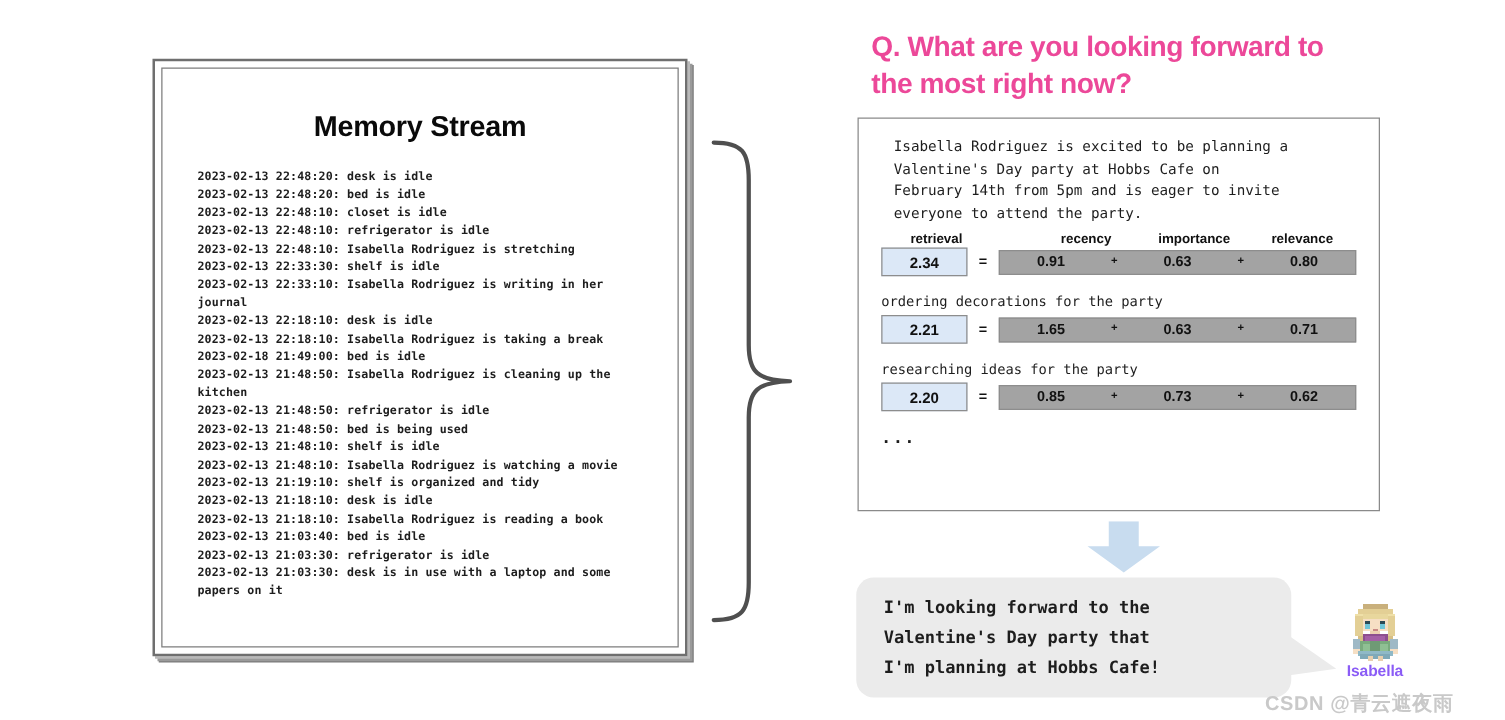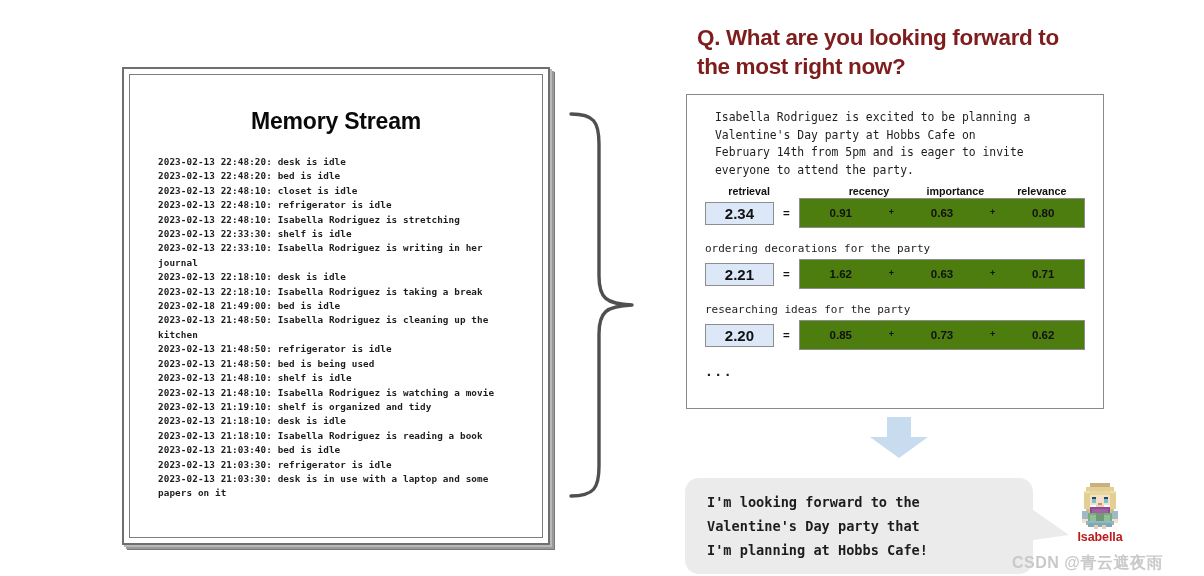--- a/index.html
+++ b/index.html
@@ -14,21 +14,21 @@
     position: relative;
     overflow: hidden;
     font-family: "Liberation Sans", sans-serif;
     color: #111111;
   }
 
   
   #memory-panel {
     position: absolute;
     left: 122px;
-    top: 67px;
+    top: 47px;
     width: 428px;
     height: 478px;
     background: #ffffff;
     border: 2px solid #6f6f6f;
     box-shadow:
        2px 2px 0 0 #b9b9b9,
        4px 4px 0 0 #9a9a9a,
        5px 5px 0 0 #7a7a7a;
     box-sizing: border-box;
   }
@@ -74,21 +74,21 @@
   
   #question-heading {
     position: absolute;
     left: 697px;
     top: 23px;
     width: 400px;
     font-size: 22.5px;
     font-weight: 800;
     line-height: 29px;
     letter-spacing: -0.35px;
-    color: #7f1d1d;
+    color: #ec4899;
   }
 
   
   #retrieval-panel {
     position: absolute;
     left: 686px;
     top: 94px;
     width: 418px;
     height: 315px;
     border: 1.5px solid #8a8a8a;
@@ -127,42 +127,42 @@
   }
   .retrieval-box {
     width: 98px;
     height: 23px;
     background: #dce8f7;
     border: 1px solid #8d8d8d;
     box-sizing: border-box;
     display: flex;
     align-items: center;
     justify-content: center;
-    font-size: 15px;
+    font-size: 12px;
     font-weight: 700;
     color: #111;
   }
   .equals {
     width: 36px;
     text-align: center;
     font-size: 11.5px;
     font-weight: 700;
     color: #111;
   }
   .components-box {
-    height: 30px;
+    height: 20px;
     width: 286px;
     border: 1px solid #8d8d8d;
     box-sizing: border-box;
     display: flex;
     align-items: center;
     font-size: 11.5px;
     font-weight: 700;
     color: #111;
-    background: #4d7c0f;
+    background: #a3a3a3;
   }
   .components-box .val { width: 96px; text-align: center; }
   .components-box .op {
     width: 23px;
     text-align: center;
     font-size: 9px;
     font-weight: 900;
     line-height: 1;
     position: relative;
     top: -1px;
@@ -189,21 +189,21 @@
     left: 869px;
     top: 417px;
     width: 60px;
     height: 42px;
   }
 
   
   #answer-bubble {
     position: absolute;
     left: 685px;
-    top: 478px;
+    top: 462px;
     width: 348px;
     height: 96px;
     background: #ebebeb;
     border-radius: 14px;
     box-sizing: border-box;
     display: flex;
     align-items: center;
     padding: 0 22px;
   }
   #answer-text {
@@ -233,21 +233,21 @@
   #avatar-sprite {
     width: 52px;
     height: 48px;
     margin: 0 auto;
     display: block;
     image-rendering: pixelated;
   }
   #avatar-name {
     font-size: 12.5px;
     font-weight: 800;
-    color: #b91c1c;
+    color: #8b5cf6;
     margin-top: 1px;
     letter-spacing: -0.1px;
   }
 
   
   #watermark {
     position: absolute;
     left: 1012px;
     top: 553px;
     font-size: 16px;
@@ -320,21 +320,21 @@
       <span class="op">+</span>
       <span class="val">0.80</span>
     </div>
   </div>
 
   <div class="label-line">ordering decorations for the party</div>
   <div class="score-row">
     <div class="retrieval-box">2.21</div>
     <div class="equals">=</div>
     <div class="components-box">
-      <span class="val">1.62</span>
+      <span class="val">1.65</span>
       <span class="op">+</span>
       <span class="val">0.63</span>
       <span class="op">+</span>
       <span class="val">0.71</span>
     </div>
   </div>
 
   <div class="label-line">researching ideas for the party</div>
   <div class="score-row">
     <div class="retrieval-box">2.20</div>

